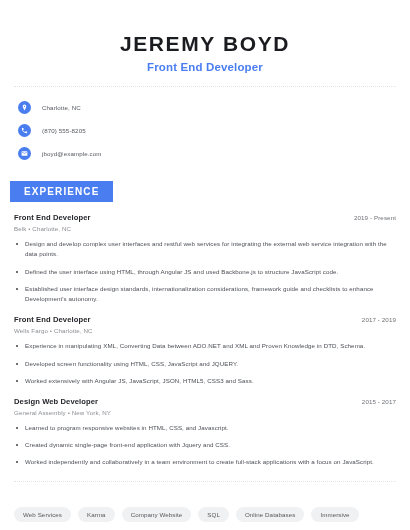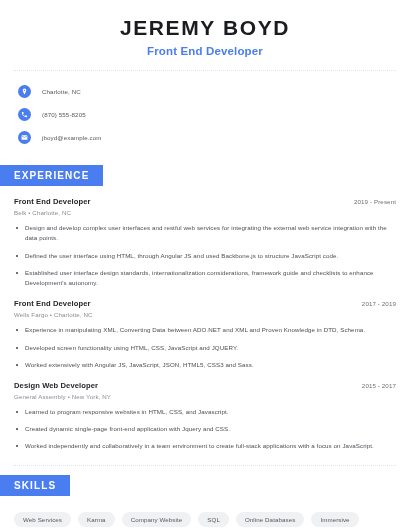--- a/index.html
+++ b/index.html
@@ -17,21 +17,21 @@
   .page {
     position: relative;
     width: 410px;
     height: 530px;
     background: #ffffff;
     overflow: hidden;
   }
 
   
   .header {
-    padding-top: 16px;
+    padding-top: 32px;
     text-align: center;
   }
   .name {
     font-size: 21px;
     font-weight: bold;
     letter-spacing: 1.6px;
     color: #1b1c20;
     line-height: 1.1;
     margin: 0;
   }
@@ -86,21 +86,21 @@
     display: inline-block;
     background: #4a7ef0;
     color: #ffffff;
     font-size: 10px;
     font-weight: bold;
     letter-spacing: 1.1px;
     padding: 5px 14px 5px 14px;
     margin-left: 0;
     box-sizing: border-box;
   }
-  .badge-wrap { padding-left: 0; }
+  .badge-wrap { padding-left: 10px; }
 
   
   .exp-block {
     padding: 0 14px 0 14px;
   }
   .exp-item { margin-top: 11px; }
   .exp-head {
     display: flex;
     justify-content: space-between;
     align-items: baseline;
@@ -259,23 +259,20 @@
         </ul>
       </div>
 
     </div>
   </div>
 
   <hr class="divider">
   <div class="spacer-xs"></div>
 
   <div class="section">
-    <div class="badge-wrap">
-      <span class="section-badge">SKILLS</span>
-    </div>
 
     <div class="skills-wrap">
       <span class="skill-tag">Web Services</span>
       <span class="skill-tag">Karma</span>
       <span class="skill-tag">Company Website</span>
       <span class="skill-tag">SQL</span>
       <span class="skill-tag">Online Databases</span>
       <span class="skill-tag">Immersive</span>
 
     </div>

